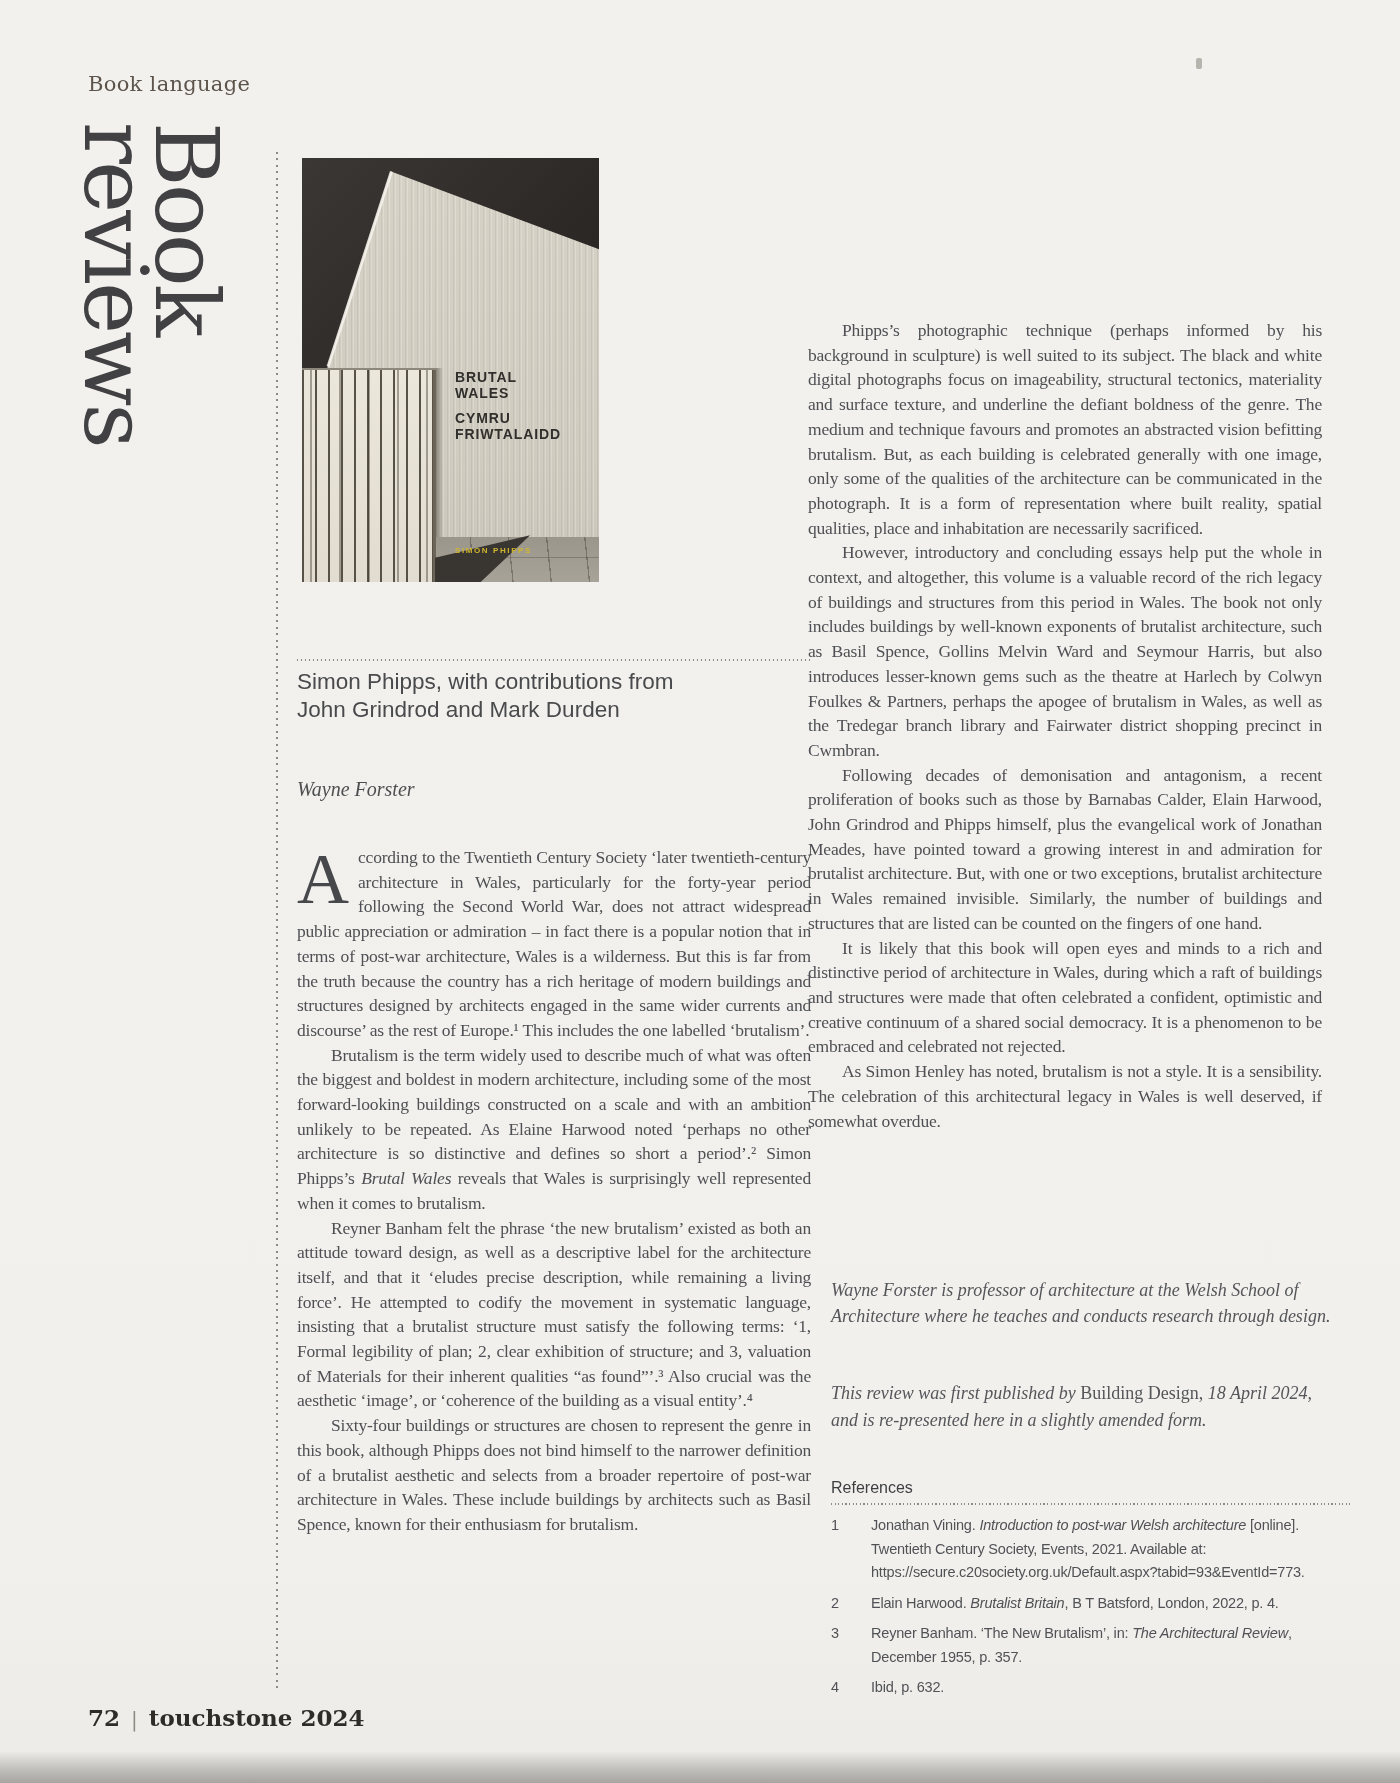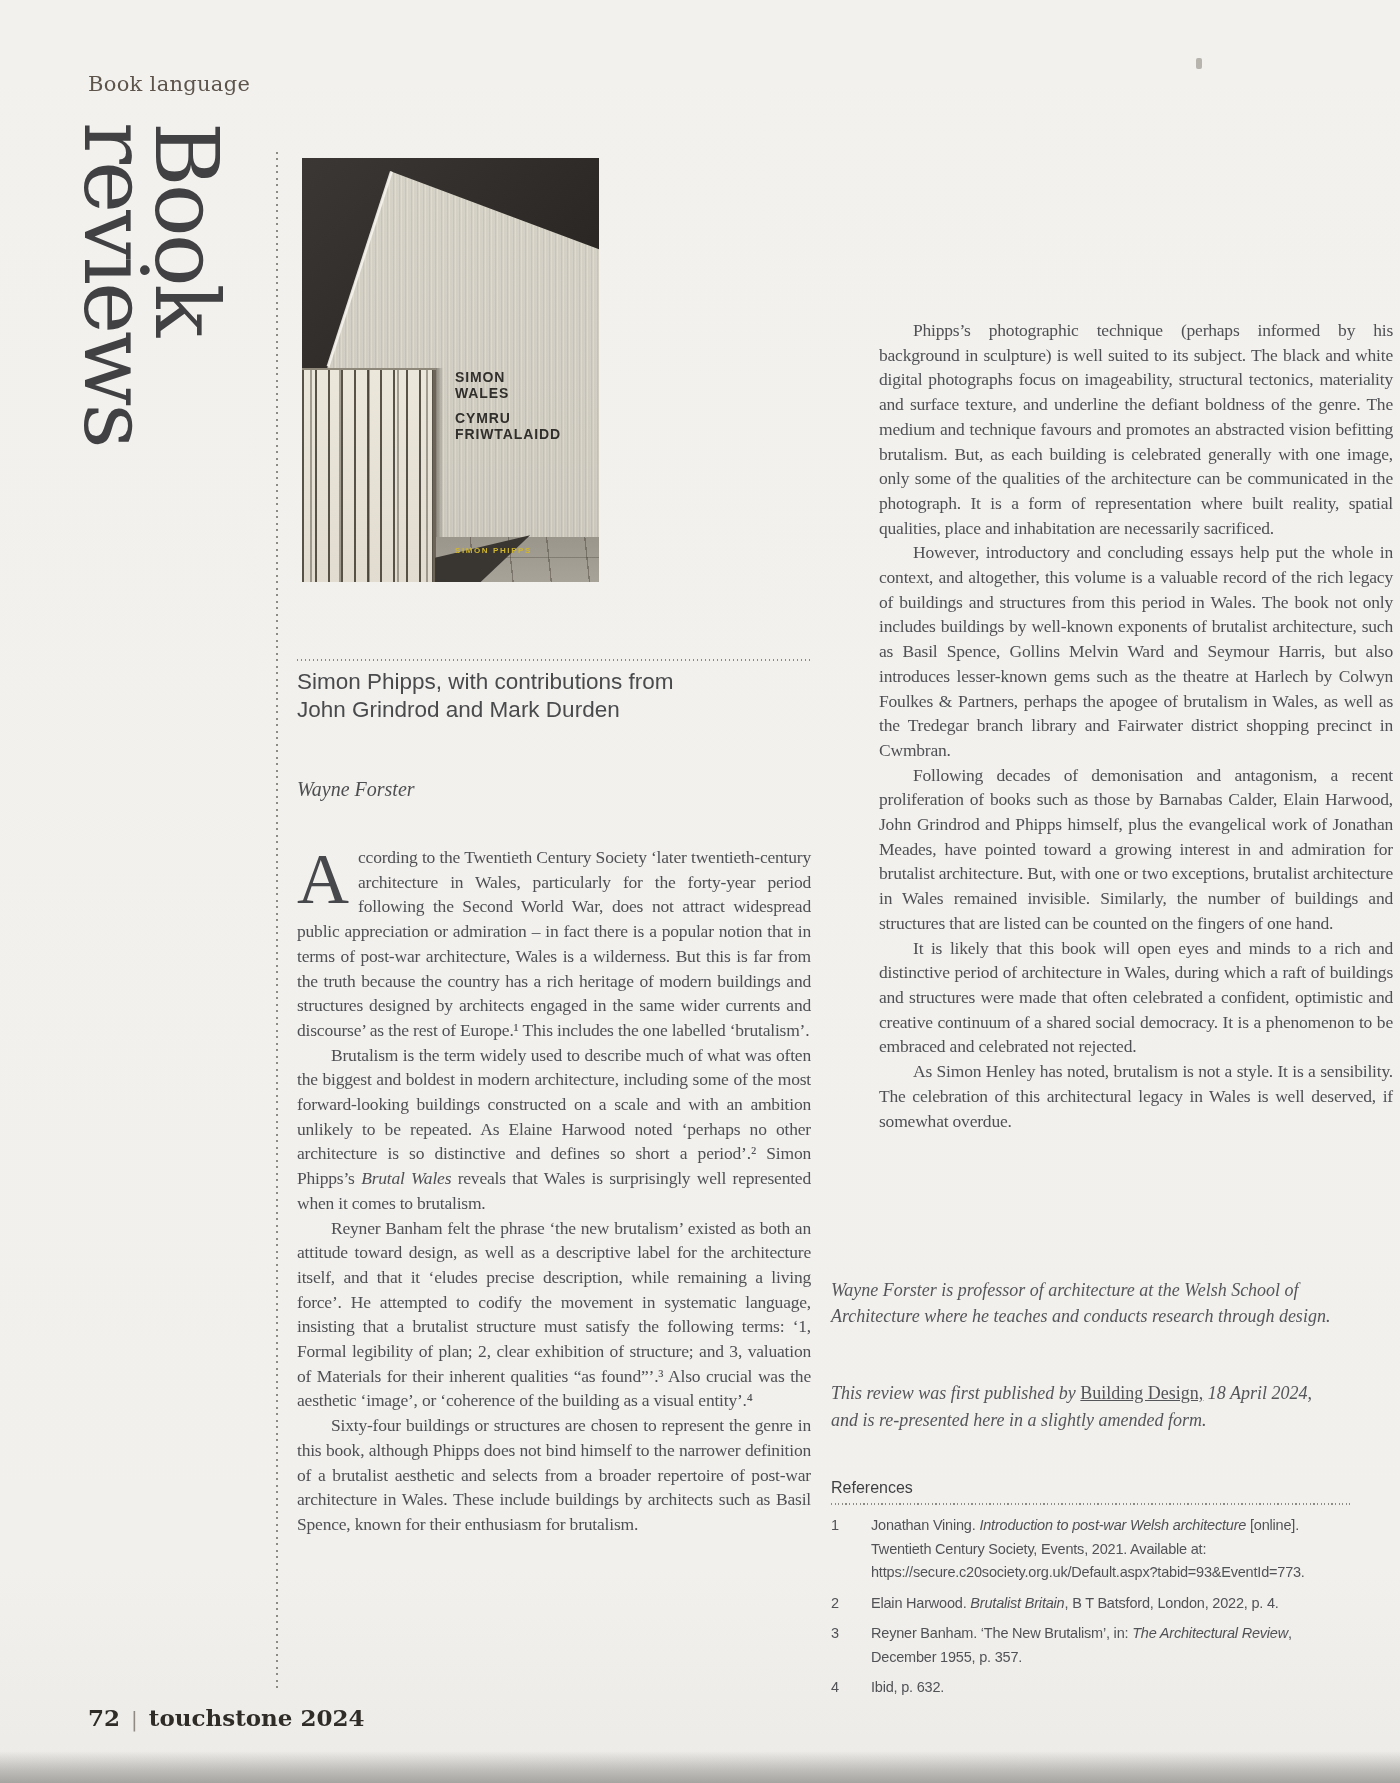--- a/index.html
+++ b/index.html
@@ -55,31 +55,31 @@
   .book-authors{position:absolute;left:297px;top:668px;width:516px;
         font-family:"Liberation Sans",sans-serif;font-size:22.5px;line-height:28px;color:#494a4c;}
   .publisher{position:absolute;left:297px;top:724px;width:516px;
         font-family:"Liberation Sans",sans-serif;font-size:22.5px;color:#494a4c;}
   .reviewer{position:absolute;left:297px;top:778px;font-family:"Liberation Serif",serif;
         font-style:italic;font-size:20px;color:#4d4e50;}
   
   .body{font-family:"Liberation Serif",serif;font-size:17.5px;line-height:24.7px;
         letter-spacing:-.2px;color:#4f5054;text-align:justify;}
   .left-col{position:absolute;left:297px;top:845px;width:514px;}
-  .right-col{position:absolute;left:879px;top:318px;width:514px;}
+  .right-col{position:absolute;left:808px;top:318px;width:514px;}
   .body p{margin:0;text-indent:34px;}
   .body p.first{text-indent:0;}
   .dropcap{float:left;font-size:72px;line-height:58px;padding:5px 9px 0 0;color:#47484b;
         letter-spacing:0;}
   
   .bio{position:absolute;left:831px;top:1278px;width:512px;font-family:"Liberation Serif",serif;
         font-style:italic;font-size:18px;line-height:25.5px;color:#55565a;}
   .pub-note{position:absolute;left:831px;top:1380px;width:512px;font-family:"Liberation Serif",serif;
         font-style:italic;font-size:18px;line-height:26.5px;color:#55565a;}
-  .run-r{font-style:normal;text-decoration:underline;}
+  .run-r{font-style:normal;}
   .run-i{font-style:italic;}
   
   .references{position:absolute;left:831px;top:1479px;width:519px;
         font-family:"Liberation Sans",sans-serif;color:#515256;}
   .ref-heading{font-size:16px;color:#3e3f41;margin:0 0 6px 0;}
   .ref-rule{height:2px;background:repeating-linear-gradient(90deg,#8d8a84 0 1.2px,transparent 1.2px 3.6px);
         margin-bottom:9px;}
   .ref-item{display:flex;font-size:14.5px;line-height:23.5px;letter-spacing:-.2px;margin-bottom:7px;}
   .ref-num{width:40px;flex:none;}
   .ref-text{flex:1;overflow-wrap:anywhere;}
@@ -107,21 +107,21 @@
   <div class="dotted-vrule"></div>
 
   <div class="book-cover">
     <div class="cover-sky"></div>
     <div class="cover-edge"></div>
     <div class="cover-ribbed"></div>
     <div class="cover-corner-shadow"></div>
     <div class="cover-pavement"></div>
     <div class="cover-wedge"></div>
     <div class="cover-title cover-title-1">
-      <div>SIMON</div>
+      <div>BRUTAL</div>
       <div>WALES</div>
     </div>
     <div class="cover-title cover-title-2">
       <div>CYMRU</div>
       <div>FRIWTALAIDD</div>
     </div>
     <div class="cover-author">SIMON PHIPPS</div>
   </div>
 
   <div class="title-rule"></div>

